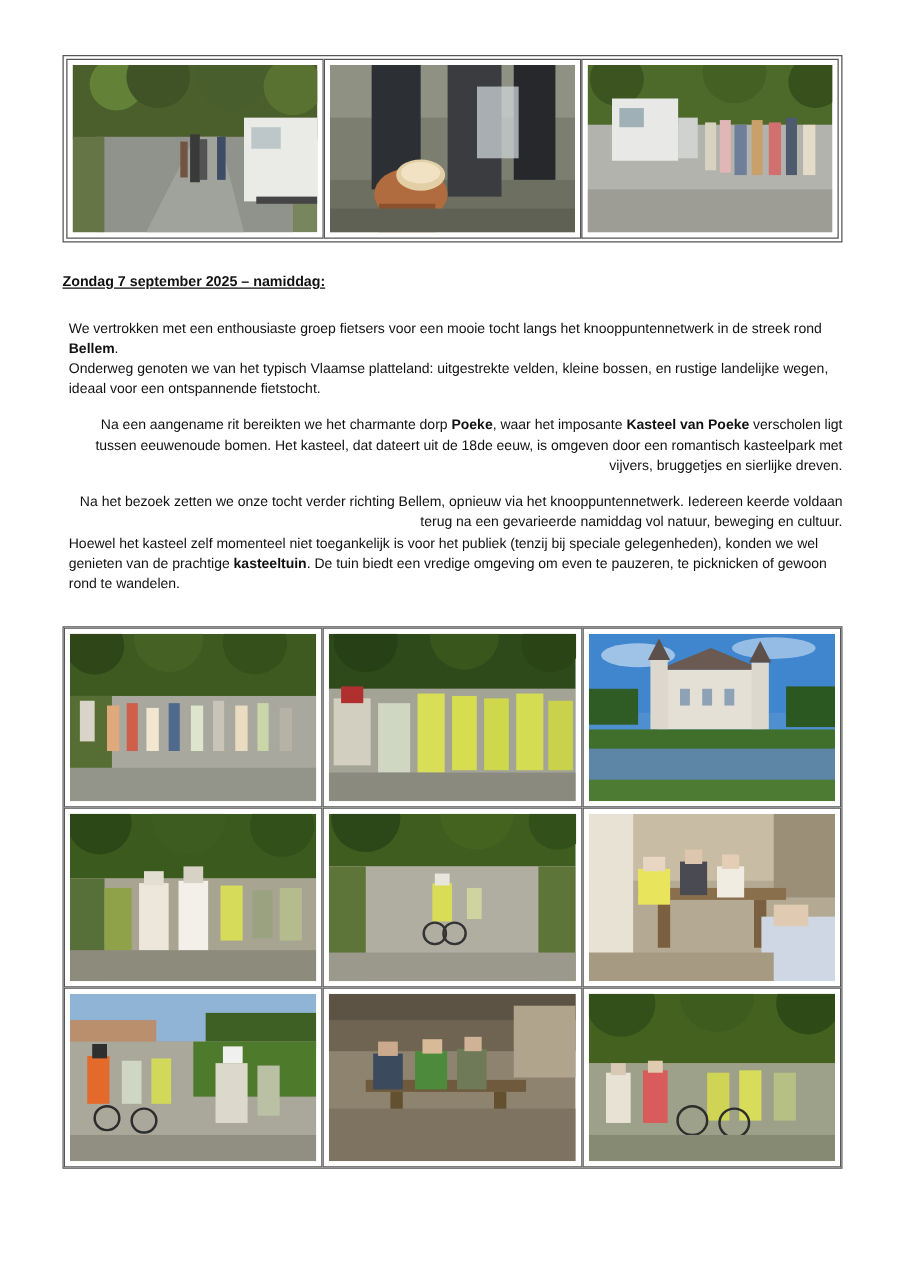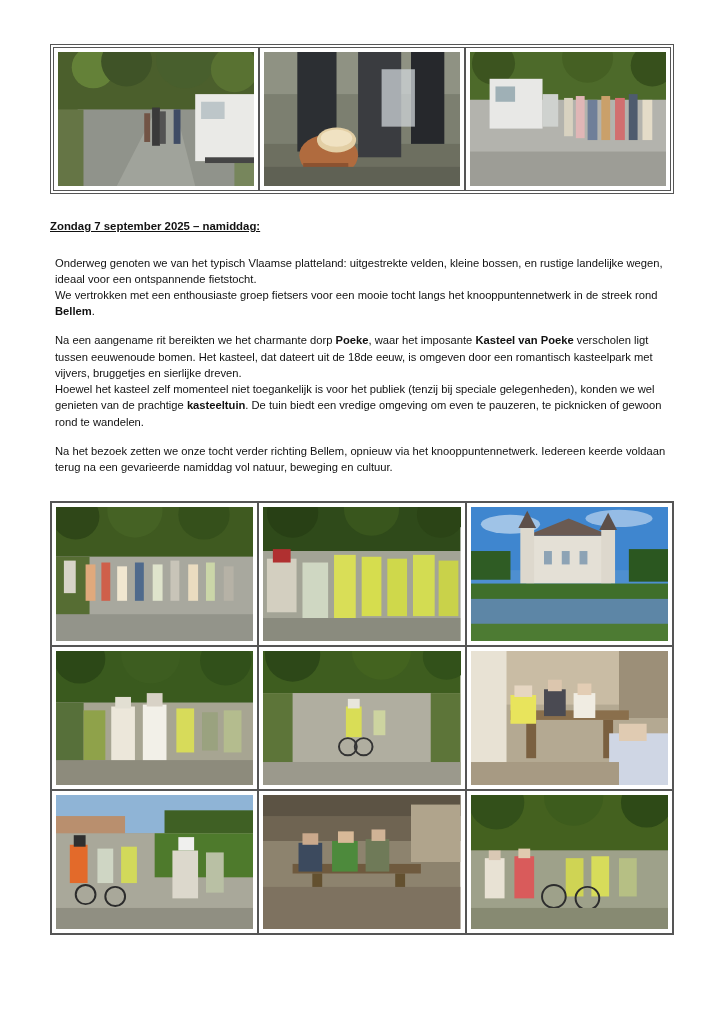--- a/index.html
+++ b/index.html
@@ -76,20 +76,21 @@
     font-weight: bold;
     text-decoration: underline;
     font-size: 11.4px;
     margin-bottom: 20px;
   }
   .para {
     margin: 0 0 0 5px;
   }
   .para.spaced {
     margin-top: 13px;
+    text-align: right;
   }
   .b { font-weight: bold; }
 
   .bottom-grid-wrap {
     margin-top: 26px;
   }
 </style>
 </head>
 <body>
 
@@ -164,25 +165,25 @@
           </svg>
         </div>
       </div>
 
     </div>
   </div>
 
   <div class="textblock">
     <div class="heading">Zondag 7 september 2025 – namiddag:</div>
     <div id="paragraphs">
+        <div class="para"><span>We vertrokken met een enthousiaste groep fietsers voor een mooie tocht langs het knooppuntennetwerk in de streek rond </span><span class="b">Bellem</span><span>.</span></div>
         <div class="para"><span>Onderweg genoten we van het typisch Vlaamse platteland: uitgestrekte velden, kleine bossen, en rustige landelijke wegen, ideaal voor een ontspannende fietstocht.</span></div>
-        <div class="para"><span>We vertrokken met een enthousiaste groep fietsers voor een mooie tocht langs het knooppuntennetwerk in de streek rond </span><span class="b">Bellem</span><span>.</span></div>
         <div class="para spaced"><span>Na een aangename rit bereikten we het charmante dorp </span><span class="b">Poeke</span><span>, waar het imposante </span><span class="b">Kasteel van Poeke</span><span> verscholen ligt tussen eeuwenoude bomen. Het kasteel, dat dateert uit de 18de eeuw, is omgeven door een romantisch kasteelpark met vijvers, bruggetjes en sierlijke dreven.</span></div>
+        <div class="para spaced"><span>Na het bezoek zetten we onze tocht verder richting Bellem, opnieuw via het knooppuntennetwerk. Iedereen keerde voldaan terug na een gevarieerde namiddag vol natuur, beweging en cultuur.</span></div>
         <div class="para"><span>Hoewel het kasteel zelf momenteel niet toegankelijk is voor het publiek (tenzij bij speciale gelegenheden), konden we wel genieten van de prachtige </span><span class="b">kasteeltuin</span><span>. De tuin biedt een vredige omgeving om even te pauzeren, te picknicken of gewoon rond te wandelen.</span></div>
-        <div class="para spaced"><span>Na het bezoek zetten we onze tocht verder richting Bellem, opnieuw via het knooppuntennetwerk. Iedereen keerde voldaan terug na een gevarieerde namiddag vol natuur, beweging en cultuur.</span></div>
       </div>
   </div>
 
   <div class="bottom-grid-wrap">
     <div class="grid">
 
       <div class="grid-row">
         <div class="cell bottom-cell">
           <div class="photo">
             <svg viewBox="0 0 200 140" preserveAspectRatio="none" width="100%" height="100%">

